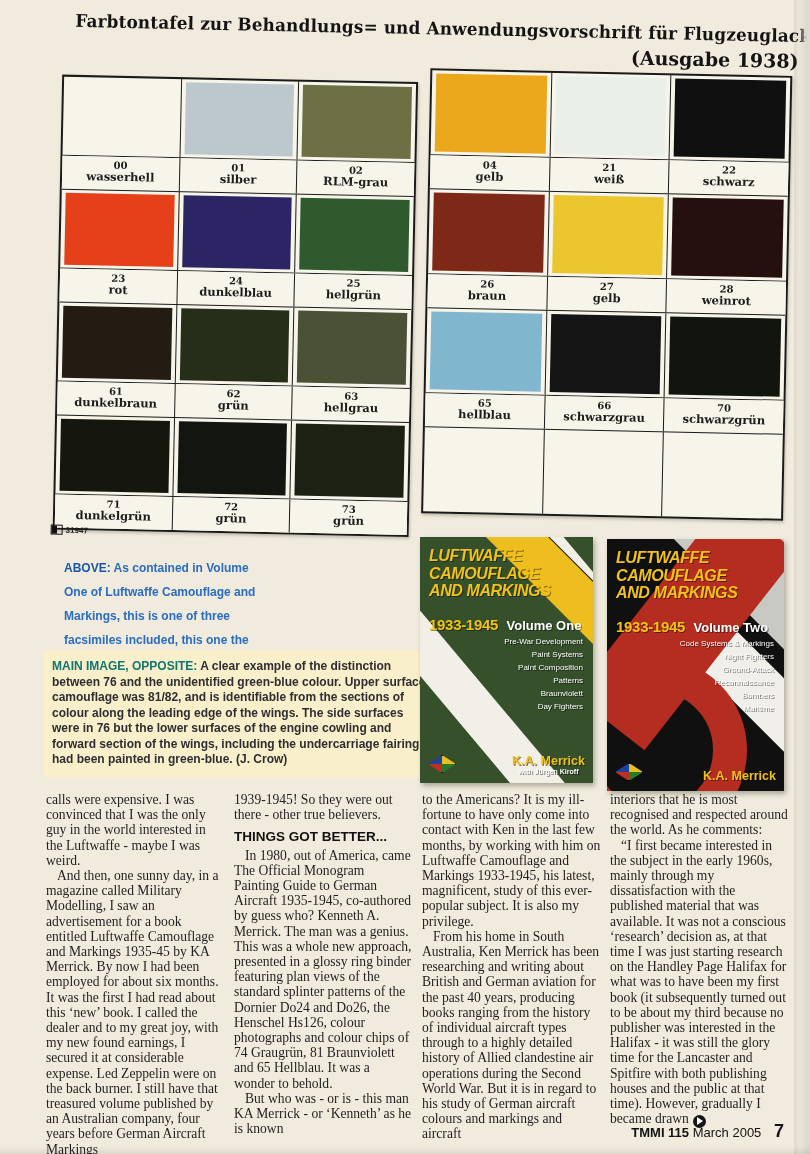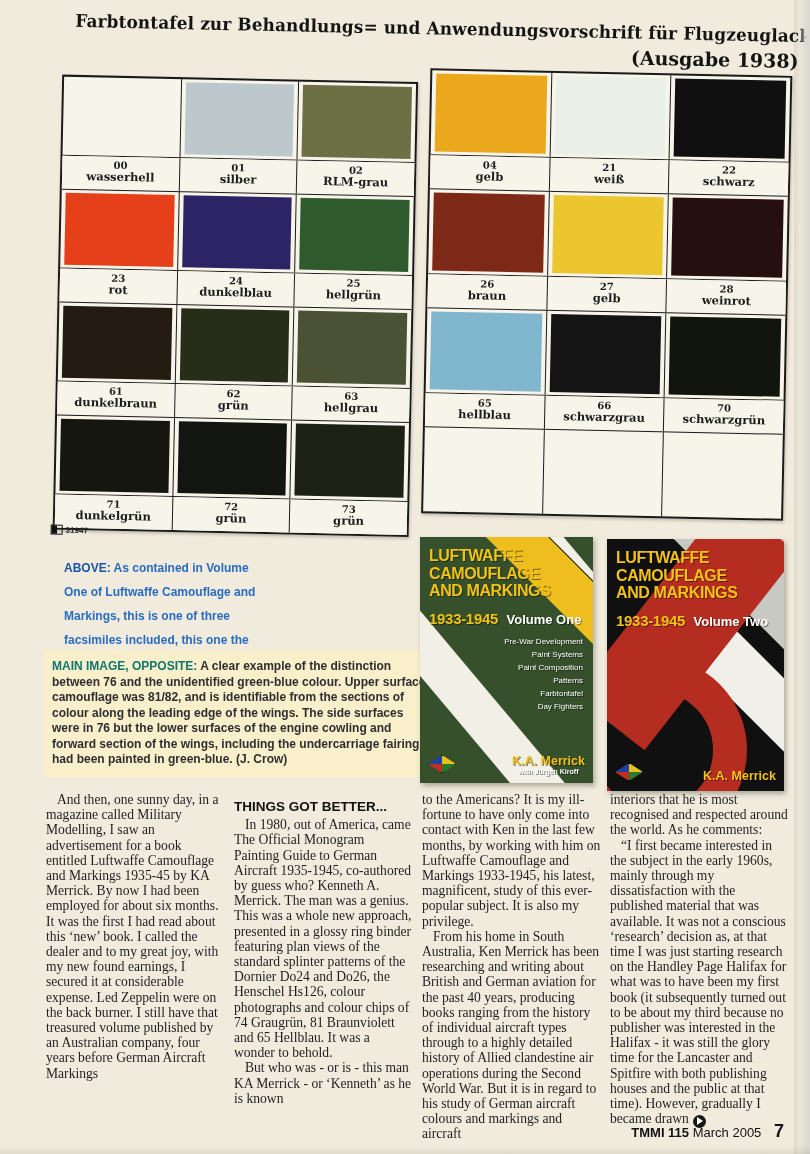--- a/index.html
+++ b/index.html
@@ -89,21 +89,21 @@
   .c1-stripe{background:#f2f0e6;width:320px;height:32px;transform:rotate(50deg);}
   .c1-s1{left:-120px;top:130px;}
   .c1-s2{left:-70px;top:205px;}
   .c1-s3{left:60px;top:100px;}
   .c1-corner{background:#eebd1e;width:220px;height:44px;transform:rotate(45deg);right:-78px;top:22px;}
   .c1-cornerblack{background:#141414;width:220px;height:12px;transform:rotate(45deg);right:-66px;top:2px;}
   .c2-band-gray{background:#c9c9c3;width:260px;height:78px;transform:rotate(45deg);right:-108px;top:-6px;}
   .c2-band-white{background:#f0efe9;width:240px;height:52px;transform:rotate(45deg);right:-120px;top:150px;}
   .c2-ring{width:118px;height:118px;border:34px solid #b52c20;border-radius:50%;left:-46px;top:118px;}
   .c2-arm{background:#b52c20;width:90px;height:250px;transform:rotate(38deg);left:34px;top:-40px;}
-  .bk-title{position:relative;z-index:2;margin:10px 0 10px 9px;}
+  .bk-title{position:relative;z-index:2;margin:10px 0 16px 9px;font-style:italic;}
   .bk-title div{
     font-weight:bold;font-size:16px;line-height:17.5px;color:#f2c218;letter-spacing:-0.4px;
     text-shadow:1px 1px 0 rgba(0,0,0,0.45);
   }
   .bk-vol{position:relative;z-index:2;margin:2px 2px 0 9px;text-shadow:1px 1px 0 rgba(0,0,0,0.45);}
   .bk-vol .years{font-weight:bold;font-size:15px;color:#f2c218;letter-spacing:-0.3px;}
   .bk-vol .vol{font-weight:bold;font-size:13px;color:#fff;margin-left:4px;}
   .bk-topics{position:absolute;z-index:2;right:10px;top:98px;text-align:right;}
   .bk-topics div{
     font-weight:normal;font-size:8px;line-height:13px;color:#fff;
@@ -364,21 +364,21 @@
     </div>
   <div class="bk-vol">
     <span class="years">1933-1945</span>
     <span class="vol">Volume One</span>
   </div>
   <div class="bk-topics" id="bk1-topics">
       <div>Pre-War Development</div>
       <div>Paint Systems</div>
       <div>Paint Composition</div>
       <div>Patterns</div>
-      <div>Farbtontafel</div>
+      <div>Braunviolett</div>
       <div>Day Fighters</div>
     </div>
   <div class="bk-author">
     <div class="a1">K.A. Merrick</div>
     <div class="a2">with Jürgen Kiroff</div>
   </div>
   <div class="bk-logo"></div>
 </div>
 
 <div class="book-cover cover2">
@@ -388,31 +388,41 @@
   <i class="c2-arm"></i>
   <div class="bk-title" id="bk2-title">
       <div>LUFTWAFFE</div>
       <div>CAMOUFLAGE</div>
       <div>AND MARKINGS</div>
     </div>
   <div class="bk-vol">
     <span class="years">1933-1945</span>
     <span class="vol">Volume Two</span>
   </div>
+  <div class="bk-topics" id="bk2-topics">
+      <div>Code Systems &amp; Markings</div>
+      <div>Night Fighters</div>
+      <div>Ground-Attack</div>
+      <div>Reconnaissance</div>
+      <div>Bombers</div>
+      <div>Maritime</div>
+    </div>
   <div class="bk-author">
     <div class="a1">K.A. Merrick</div>
   </div>
   <div class="bk-logo"></div>
 </div>
 
 <div id="article-columns">
     <div class="col">
+      <p class="">calls were expensive. I was convinced that I was the only guy in the world interested in the Luftwaffe - maybe I was weird.</p>
       <p class="indent">And then, one sunny day, in a magazine called Military Modelling, I saw an advertisement for a book entitled Luftwaffe Camouflage and Markings 1935-45 by KA Merrick. By now I had been employed for about six months. It was the first I had read about this ‘new’ book. I called the dealer and to my great joy, with my new found earnings, I secured it at considerable expense. Led Zeppelin were on the back burner. I still have that treasured volume published by an Australian company, four years before German Aircraft Markings</p>
     </div>
     <div class="col">
+      <p class="">1939-1945! So they were out there - other true believers.</p>
       <h3>THINGS GOT BETTER...</h3>
       <p class="indent">In 1980, out of America, came The Official Monogram Painting Guide to German Aircraft 1935-1945, co-authored by guess who? Kenneth A. Merrick. The man was a genius. This was a whole new approach, presented in a glossy ring binder featuring plan views of the standard splinter patterns of the Dornier Do24 and Do26, the Henschel Hs126, colour photographs and colour chips of 74 Graugrün, 81 Braunviolett and 65 Hellblau. It was a wonder to behold.</p>
       <p class="indent">But who was - or is - this man KA Merrick - or ‘Kenneth’ as he is known</p>
     </div>
     <div class="col">
       <p class="">to the Americans? It is my ill-fortune to have only come into contact with Ken in the last few months, by working with him on Luftwaffe Camouflage and Markings 1933-1945, his latest, magnificent, study of this ever-popular subject. It is also my privilege.</p>
       <p class="indent">From his home in South Australia, Ken Merrick has been researching and writing about British and German aviation for the past 40 years, producing books ranging from the history of individual aircraft types through to a highly detailed history of Allied clandestine air operations during the Second World War. But it is in regard to his study of German aircraft colours and markings and aircraft</p>
     </div>
     <div class="col">
       <p class="">interiors that he is most recognised and respected around the world. As he comments:</p>

